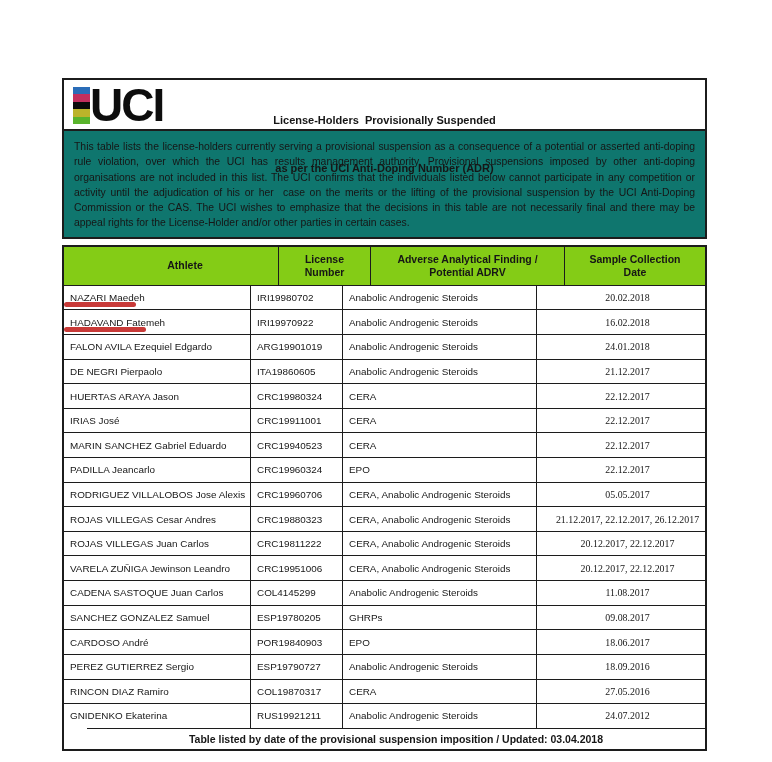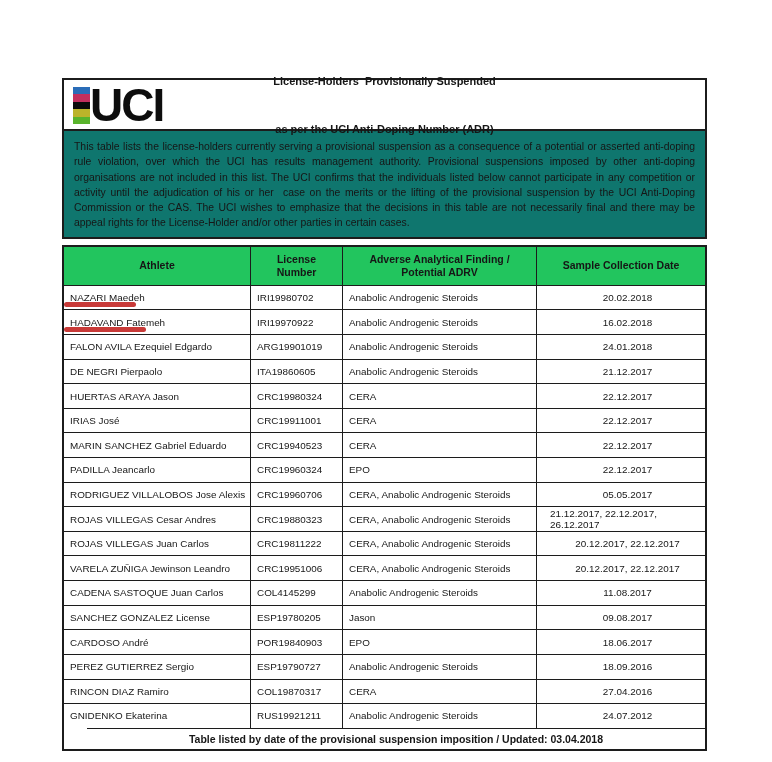--- a/index.html
+++ b/index.html
@@ -2,44 +2,44 @@
 <html><head>
 <meta charset="utf-8">
 <style>
   html,body{margin:0;padding:0;background:#ffffff;}
   .canvas{position:relative;width:772px;height:762px;background:#ffffff;
           font-family:"Liberation Sans", sans-serif;color:#161616;overflow:hidden;}
   .doc{position:absolute;left:62px;top:78px;width:645px;}
 
   
   .header-box{box-sizing:border-box;border:2px solid #1c1c1c;height:53px;position:relative;
-              display:flex;align-items:center;justify-content:center;background:#fff;}
+              display:flex;align-items:flex-start;justify-content:center;background:#fff;}
   .logo{position:absolute;left:9px;top:7px;display:flex;align-items:flex-start;}
   .stripes{width:17px;height:37px;display:flex;flex-direction:column;}
   .stripes span{flex:1;}
   .logo-text{font-size:46px;font-weight:900;line-height:36px;letter-spacing:-2px;color:#0d0d0d;margin-left:0px;}
   .titles{text-align:center;font-weight:bold;font-size:11px;line-height:16px;white-space:pre-wrap;}
 
   
   .intro-box{box-sizing:border-box;border:2px solid #1c1c1c;border-top:none;min-height:98px;
              padding:8px 10px 6px 10px;font-size:10.4px;line-height:15.3px;text-align:justify;background:#0f766e;}
 
   
   .table{box-sizing:border-box;border:2px solid #1c1c1c;margin-top:6px;background:#fff;}
   .trow,.thead{display:flex;}
-  .thead{background:#22c55e;}
+  .thead{background:#84cc16;padding-left:28px;}
   .tcell{box-sizing:border-box;display:flex;align-items:center;position:relative;}
   .c0{width:186px;}
   .c1{width:92px;border-left:1px solid #1c1c1c;}
   .c2{width:194px;border-left:1px solid #1c1c1c;}
   .c3{flex:1;border-left:1px solid #1c1c1c;}
   .thead .tcell{height:38px;justify-content:center;text-align:center;font-weight:bold;
                 font-size:10.5px;line-height:13px;padding:0 14px;}
   .trow .tcell{height:24.61px;border-top:1px solid #1c1c1c;font-size:9.9px;padding-left:6px;}
-  .trow .c3{justify-content:center;padding-left:13px;}
+  .trow .c3{justify-content:center;padding-left:13px;font-family:Liberation Serif, serif;}
   .red-underline{position:absolute;left:0;bottom:2px;height:5px;background:#c83a38;border-radius:2.5px;}
   .tfoot{height:20px;border-top:1px solid #1c1c1c;display:flex;align-items:center;justify-content:center;
          font-weight:bold;font-size:10.5px;margin-left:23px;}
 </style>
 </head>
 <body>
 
 <div class="canvas">
   <div class="doc">
 
@@ -142,42 +142,42 @@
             <div class="tcell c2">CERA, Anabolic Androgenic Steroids</div>
             <div class="tcell c3">20.12.2017, 22.12.2017</div>
           </div>
           <div class="trow">
             <div class="tcell c0">CADENA SASTOQUE Juan Carlos</div>
             <div class="tcell c1">COL4145299</div>
             <div class="tcell c2">Anabolic Androgenic Steroids</div>
             <div class="tcell c3">11.08.2017</div>
           </div>
           <div class="trow">
-            <div class="tcell c0">SANCHEZ GONZALEZ License</div>
+            <div class="tcell c0">SANCHEZ GONZALEZ Samuel</div>
             <div class="tcell c1">ESP19780205</div>
-            <div class="tcell c2">Jason</div>
+            <div class="tcell c2">GHRPs</div>
             <div class="tcell c3">09.08.2017</div>
           </div>
           <div class="trow">
             <div class="tcell c0">CARDOSO André</div>
             <div class="tcell c1">POR19840903</div>
             <div class="tcell c2">EPO</div>
             <div class="tcell c3">18.06.2017</div>
           </div>
           <div class="trow">
             <div class="tcell c0">PEREZ GUTIERREZ Sergio</div>
             <div class="tcell c1">ESP19790727</div>
             <div class="tcell c2">Anabolic Androgenic Steroids</div>
             <div class="tcell c3">18.09.2016</div>
           </div>
           <div class="trow">
             <div class="tcell c0">RINCON DIAZ Ramiro</div>
             <div class="tcell c1">COL19870317</div>
             <div class="tcell c2">CERA</div>
-            <div class="tcell c3">27.04.2016</div>
+            <div class="tcell c3">27.05.2016</div>
           </div>
           <div class="trow">
             <div class="tcell c0">GNIDENKO Ekaterina</div>
             <div class="tcell c1">RUS19921211</div>
             <div class="tcell c2">Anabolic Androgenic Steroids</div>
             <div class="tcell c3">24.07.2012</div>
           </div>
         </div>
       <div class="tfoot">Table listed by date of the provisional suspension imposition / Updated: 03.04.2018</div>
     </div>

